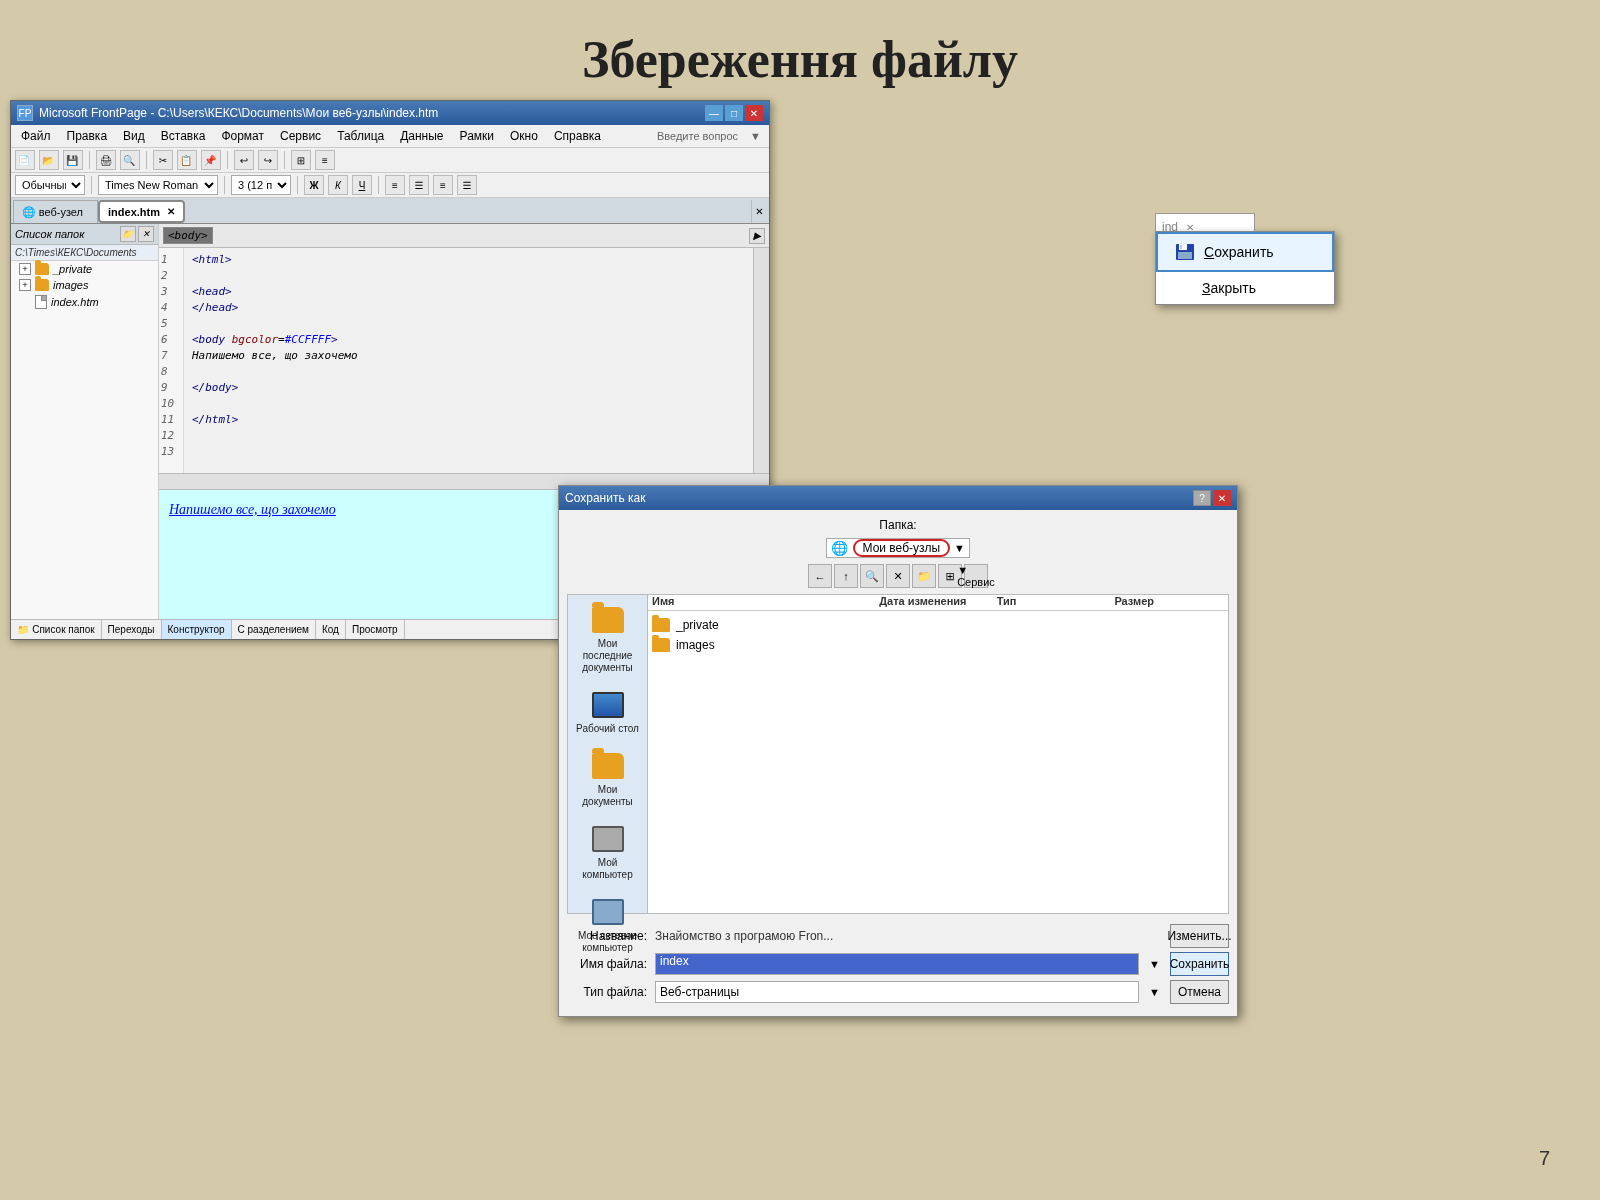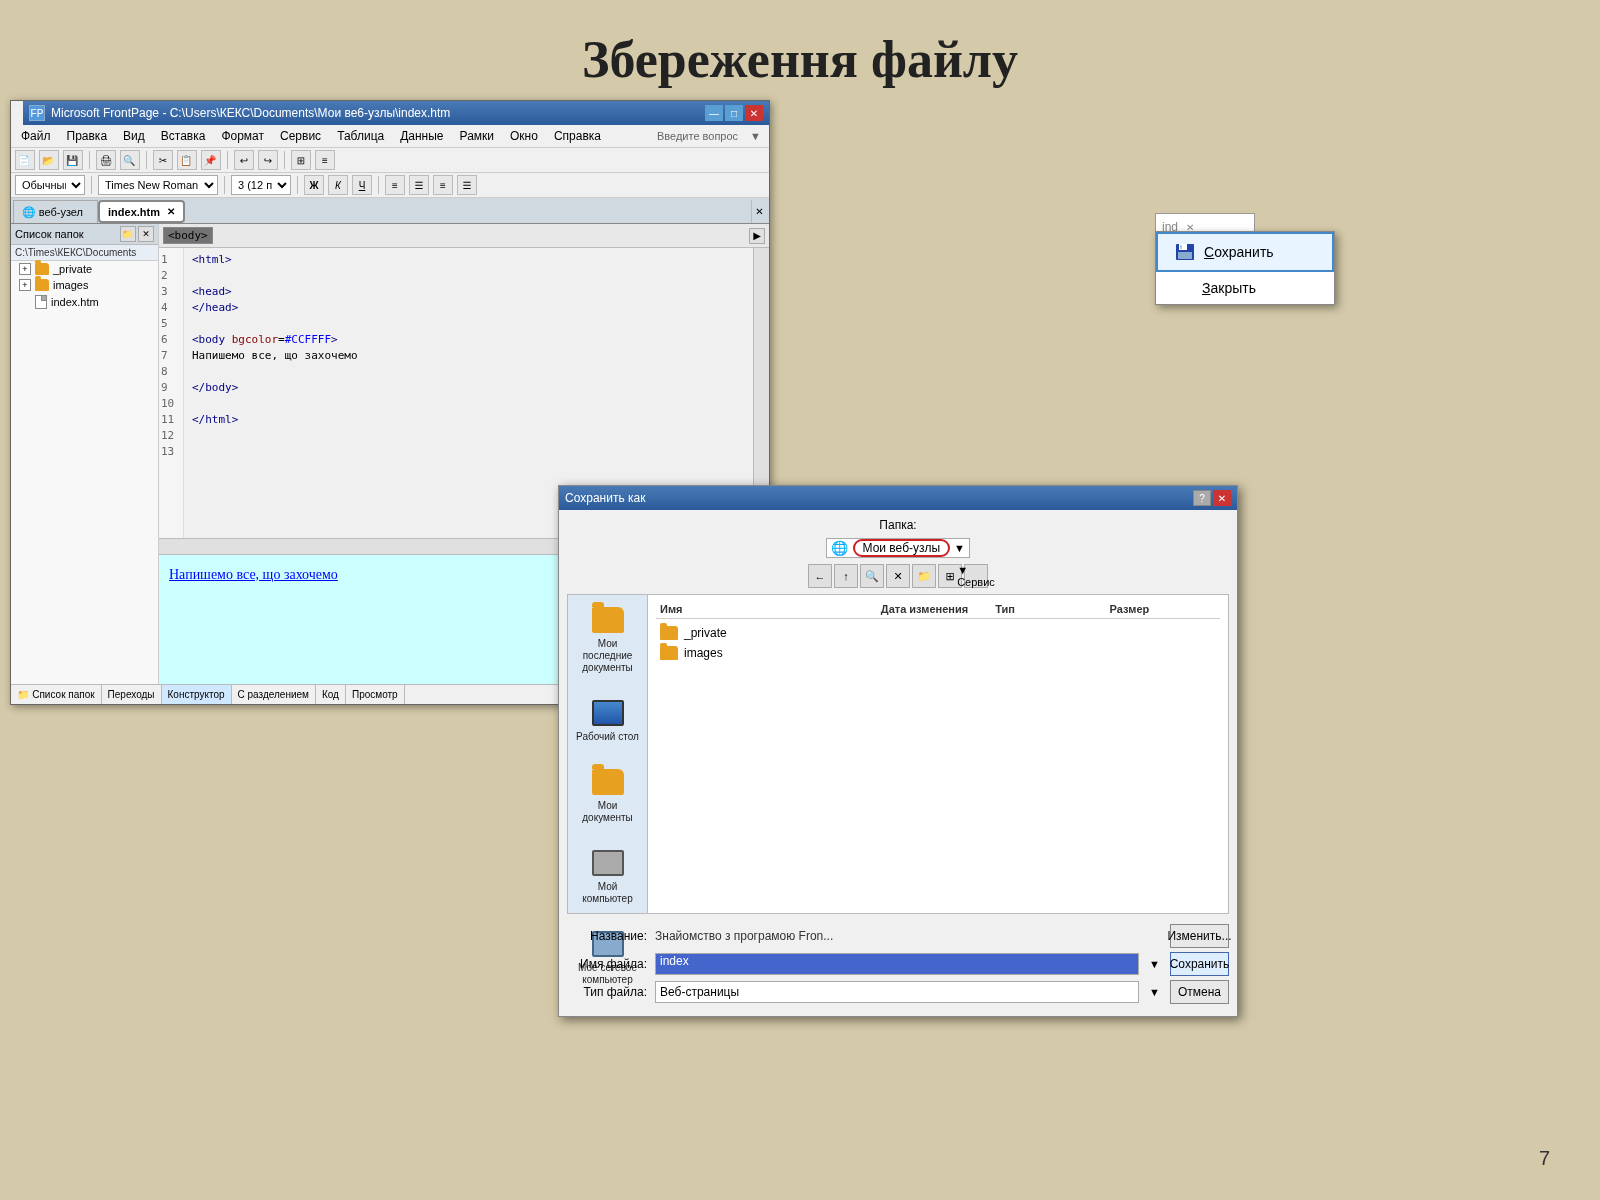--- a/index.html
+++ b/index.html
@@ -44,21 +44,20 @@
     }
 
     .win-titlebar {
       background: linear-gradient(to bottom, #4a7ab5, #2a5a9a);
       color: white;
       font-size: 12px;
       padding: 4px 6px;
       display: flex;
       align-items: center;
       justify-content: space-between;
-      margin-left: 12px;
     }
 
     .win-titlebar-left {
       display: flex;
       align-items: center;
       gap: 6px;
     }
 
     .win-titlebar-icon {
       width: 16px;
@@ -195,21 +194,22 @@
     }
 
     .tab-circled {
       border: 2px solid #cc2222;
       border-radius: 4px;
     }
 
     
     .win-content {
       display: flex;
-      height: 460px;
+      height: 395px;
+      font-style: italic;
     }
 
     
     .win-sidebar {
       width: 148px;
       background: #f8f8f8;
       border-right: 1px solid #ccc;
       font-size: 11px;
       overflow: hidden;
     }
@@ -522,21 +522,21 @@
     }
 
     .dialog-places {
       width: 80px;
       background: #dde8f5;
       border-right: 1px solid #bbb;
       display: flex;
       flex-direction: column;
       align-items: center;
       padding: 6px 4px;
-      gap: 16px;
+      gap: 8px;
     }
 
     .place-item {
       display: flex;
       flex-direction: column;
       align-items: center;
       gap: 3px;
       cursor: pointer;
       padding: 4px;
       width: 72px;
@@ -599,21 +599,20 @@
     .network-icon-svg {
       width: 32px;
       height: 26px;
       background: #88aacc;
       border: 2px solid #446688;
       border-radius: 2px;
     }
 
     .dialog-filelist {
       flex: 1;
-      padding: 8px;
     }
 
     .filelist-header {
       display: flex;
       border-bottom: 1px solid #ccc;
       font-size: 11px;
       color: #333;
       padding-bottom: 3px;
       margin-bottom: 4px;
     }

